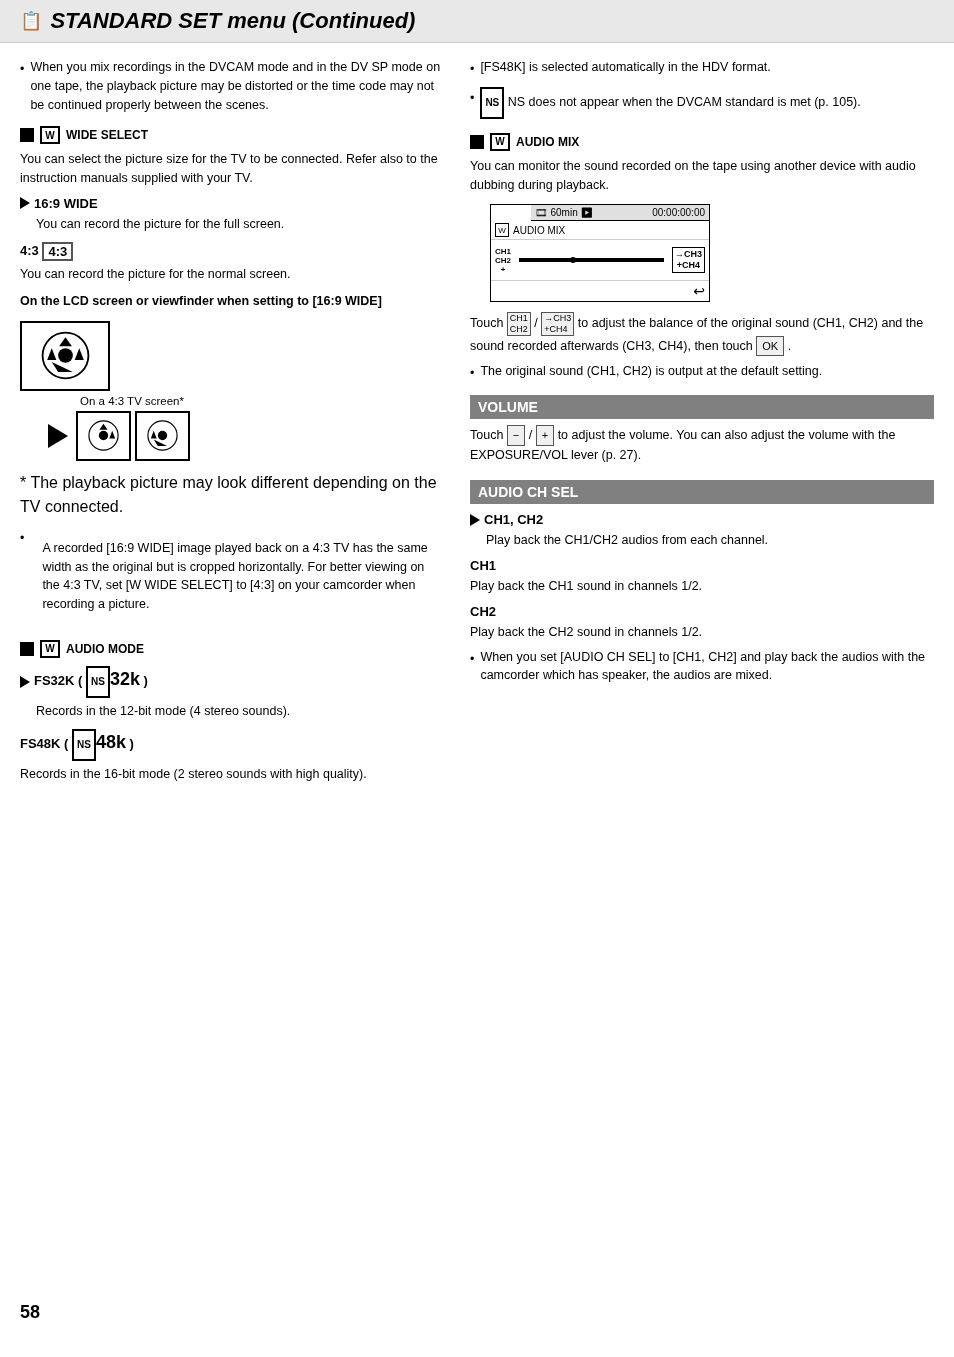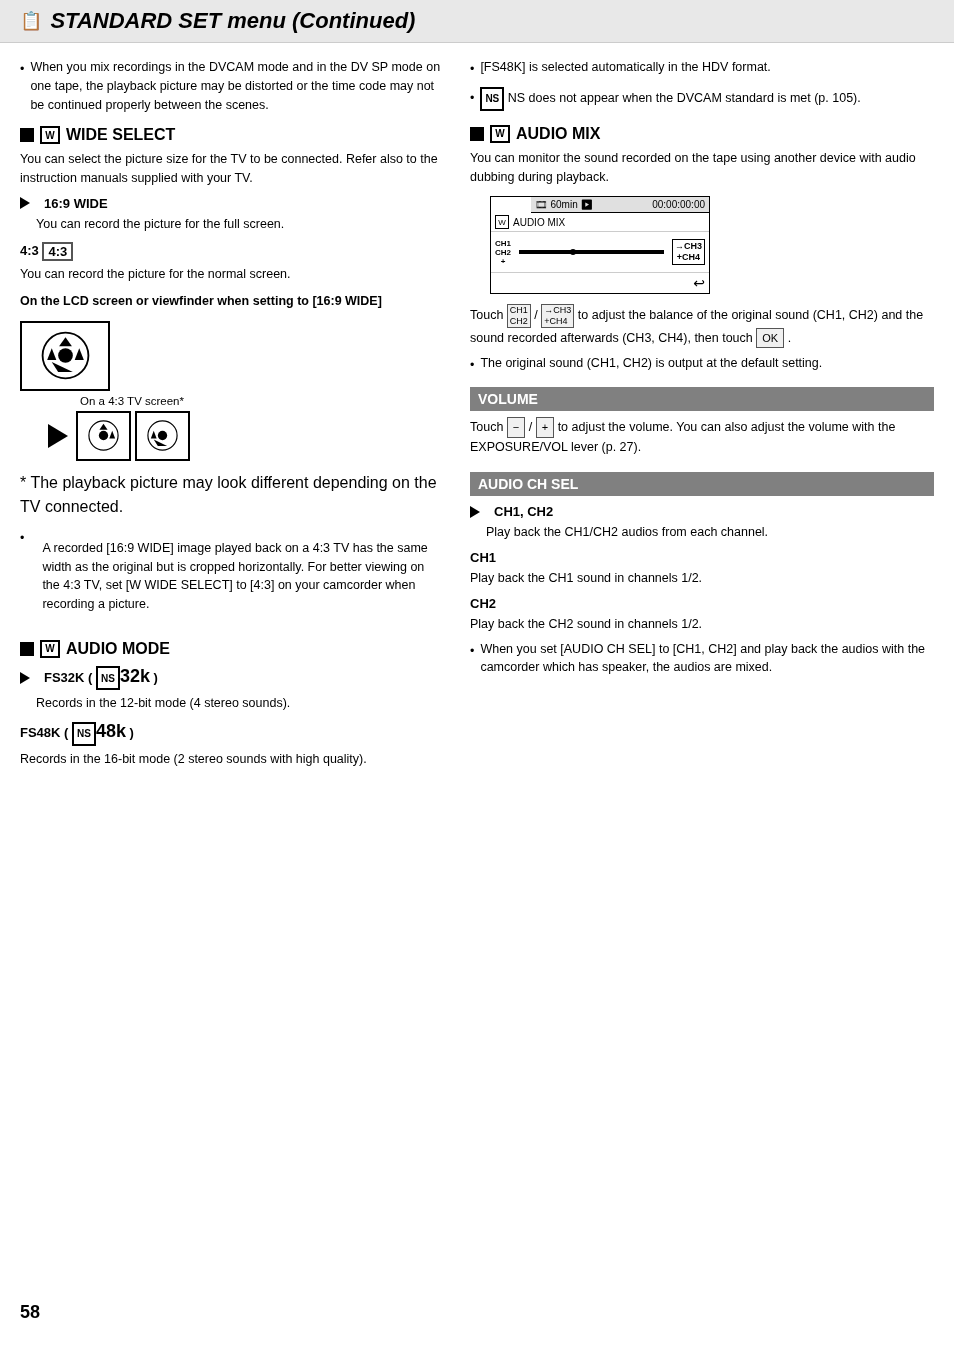--- a/index.html
+++ b/index.html
@@ -62,29 +62,29 @@
       gap: 6px;
       margin-bottom: 8px;
       font-size: 12.5px;
       line-height: 1.5;
     }
     .bullet-dot {
       flex-shrink: 0;
       margin-top: 2px;
     }
     .section-title {
-      font-size: 16px;
+      font-size: 12px;
       font-weight: bold;
     }
 
     
     .subsection-heading {
       display: flex;
       align-items: center;
-      gap: 14px;
+      gap: 4px;
       margin-top: 8px;
       margin-bottom: 4px;
     }
     .triangle {
       width: 0;
       height: 0;
       border-top: 6px solid transparent;
       border-bottom: 6px solid transparent;
       border-left: 10px solid #000;
       flex-shrink: 0;
@@ -161,21 +161,21 @@
 
     
     .ns-badge {
       display: inline-flex;
       align-items: center;
       justify-content: center;
       border: 2px solid #000;
       font-weight: bold;
       font-size: 10px;
       padding: 4px 3px;
-      height: 24px;
+      height: 32px;
       vertical-align: middle;
     }
     .fs-text {
       font-size: 13px;
       font-weight: bold;
     }
     .fs-big {
       font-size: 18px;
       font-weight: bold;
     }

